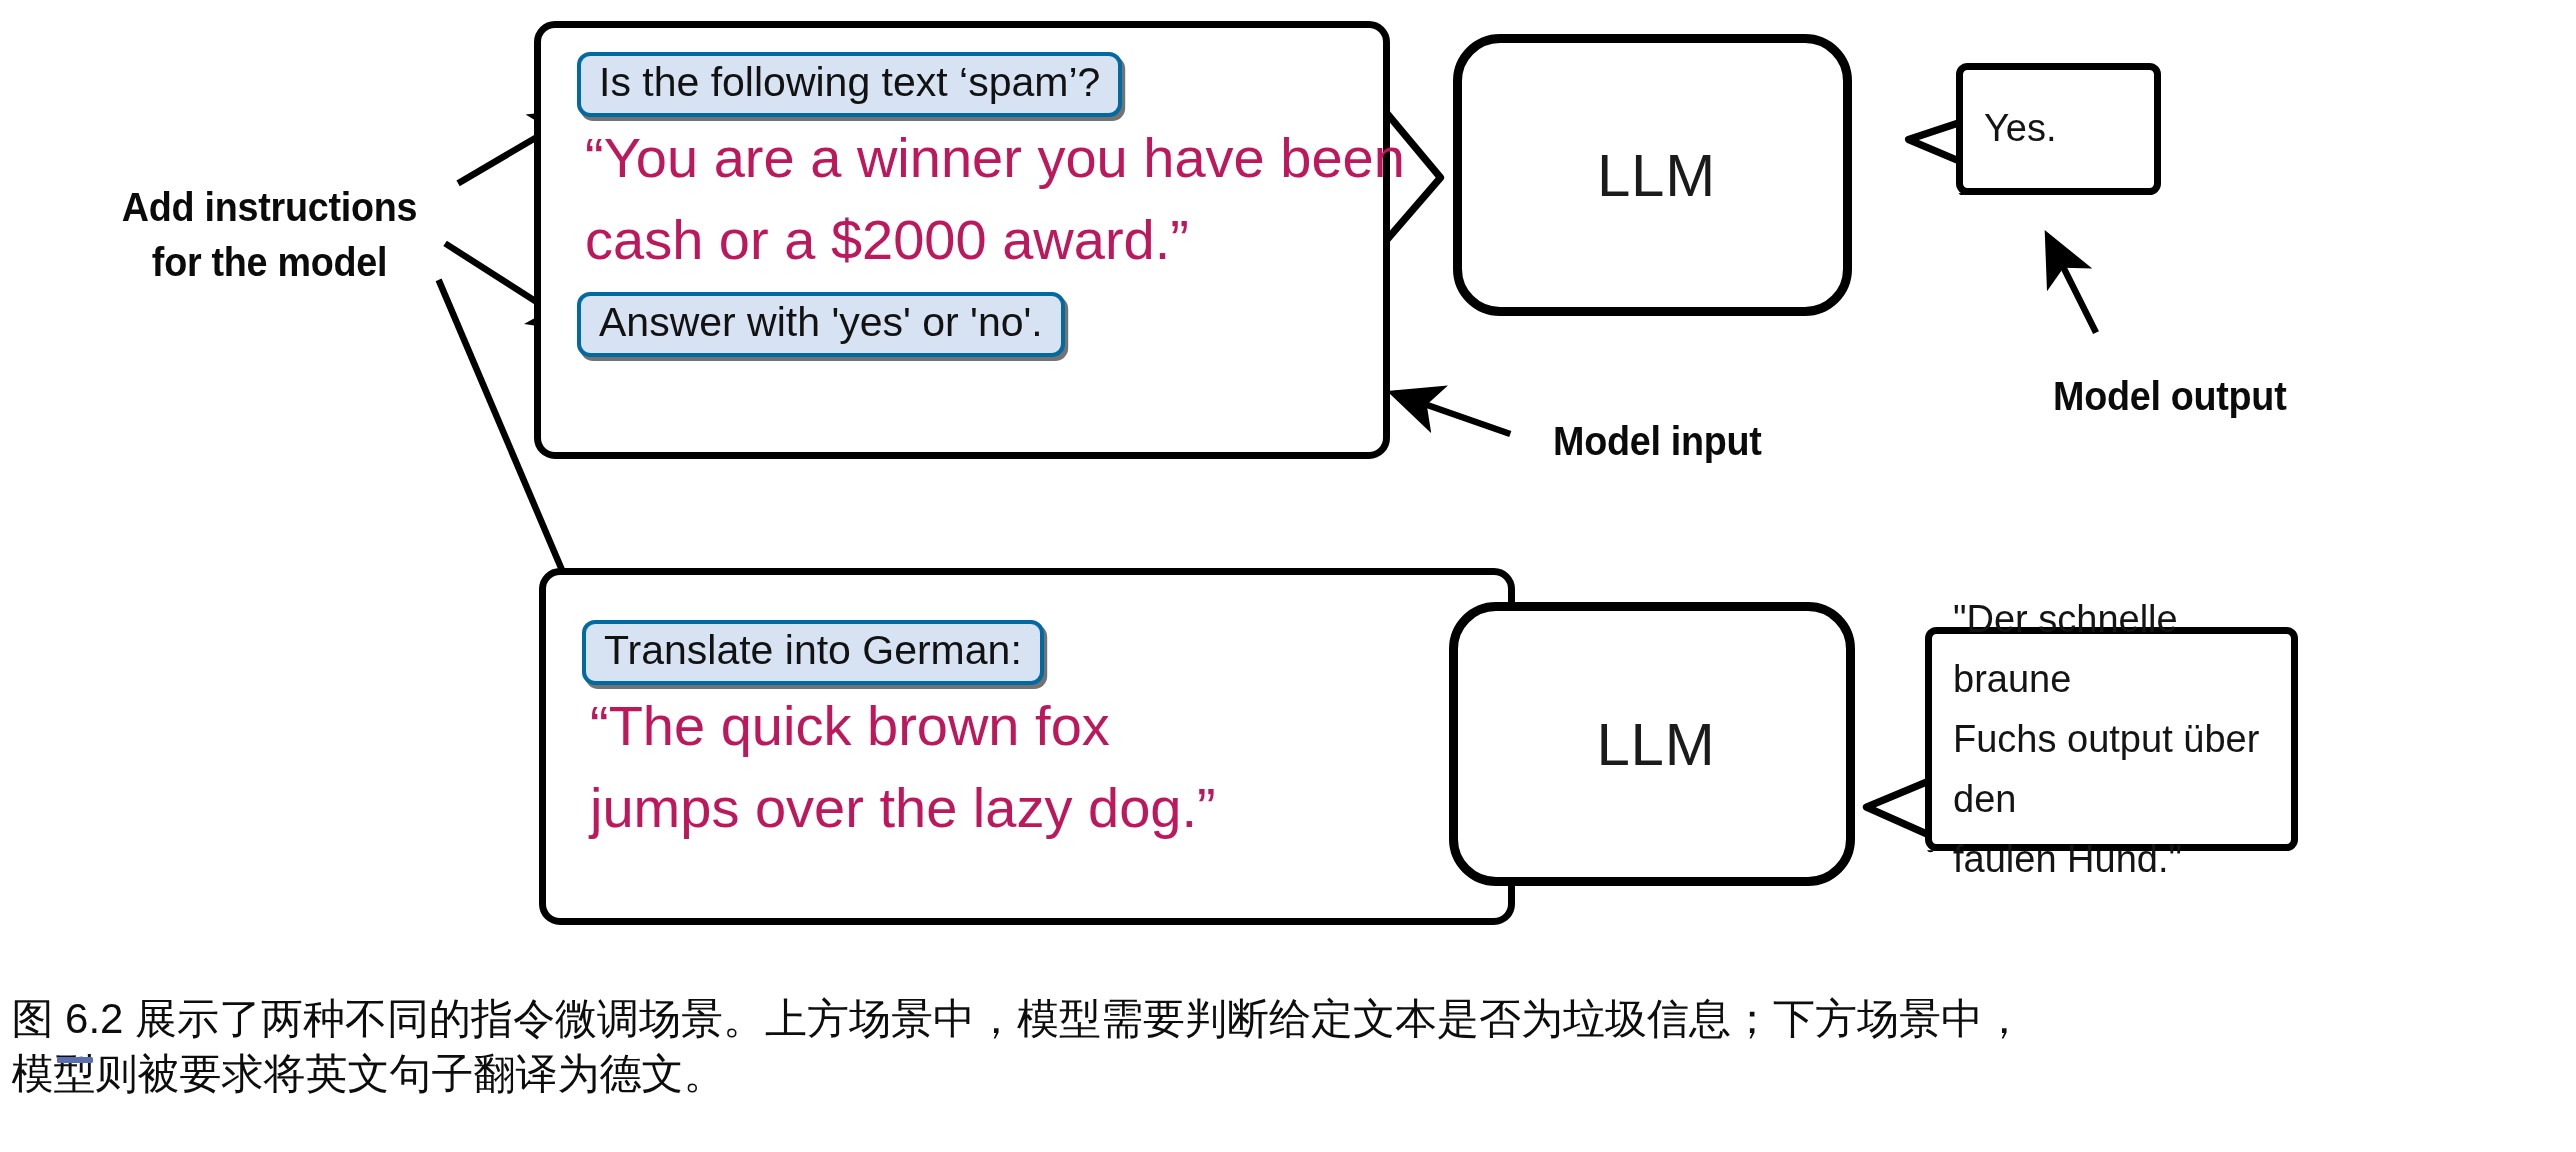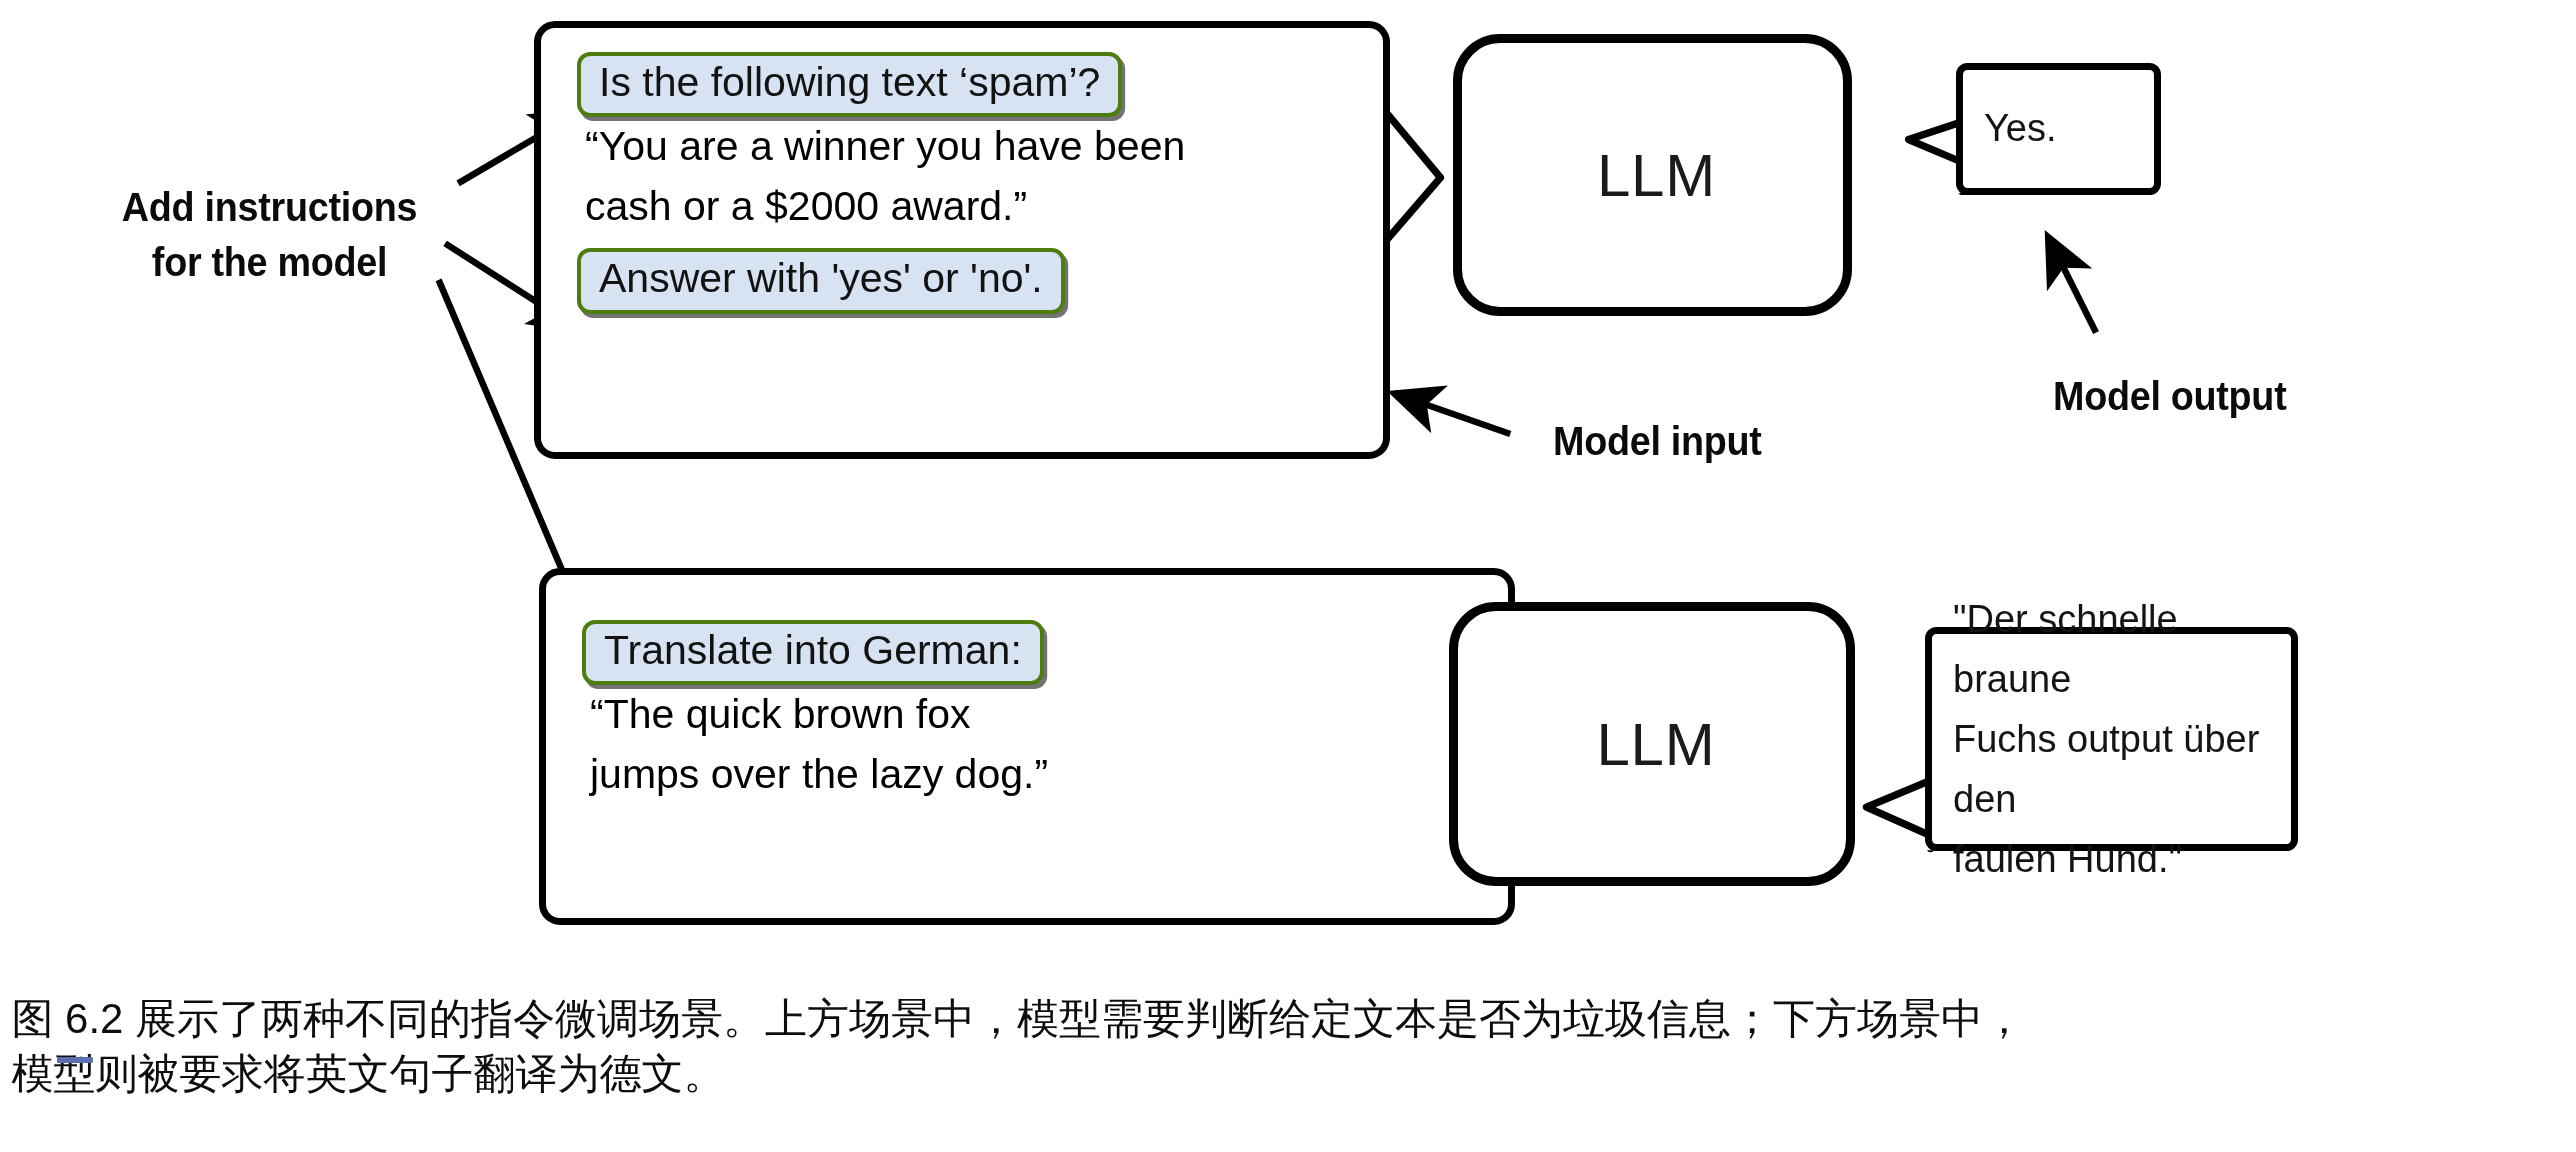--- a/index.html
+++ b/index.html
@@ -26,31 +26,31 @@
     display:flex;align-items:center;justify-content:center;padding-left:8px;
   }
   .llm-label{
     font-size:60px;font-weight:400;letter-spacing:0.8px;color:#1b1b1b;
   }
 
   
   .pill{
     display:inline-block;
     background:#d7e2f2;
-    border:4px solid #4d7c0f;
+    border:4px solid #0369a1;
     border-radius:13px;
     padding:4.9px 18px 9.7px 18px;
     font-size:41px;
     line-height:1.04;
     color:#121212;
     box-shadow:3.2px 4px 0 rgba(0,0,0,0.55);
     white-space:nowrap;
   }
   .plain-line{
-    font-size:41px;line-height:1.46;color:#000000;white-space:nowrap;
+    font-size:56px;line-height:1.46;color:#be185d;white-space:nowrap;
   }
   .card-body{position:absolute;left:36px;top:24px;right:24px;}
   .card-body .plain-line{margin-left:8px;}
 
   
   .bubble{
     position:absolute;background:#ffffff;
     border:7.3px solid #000000;border-radius:11.4px;
     box-sizing:border-box;
     display:flex;align-items:center;

